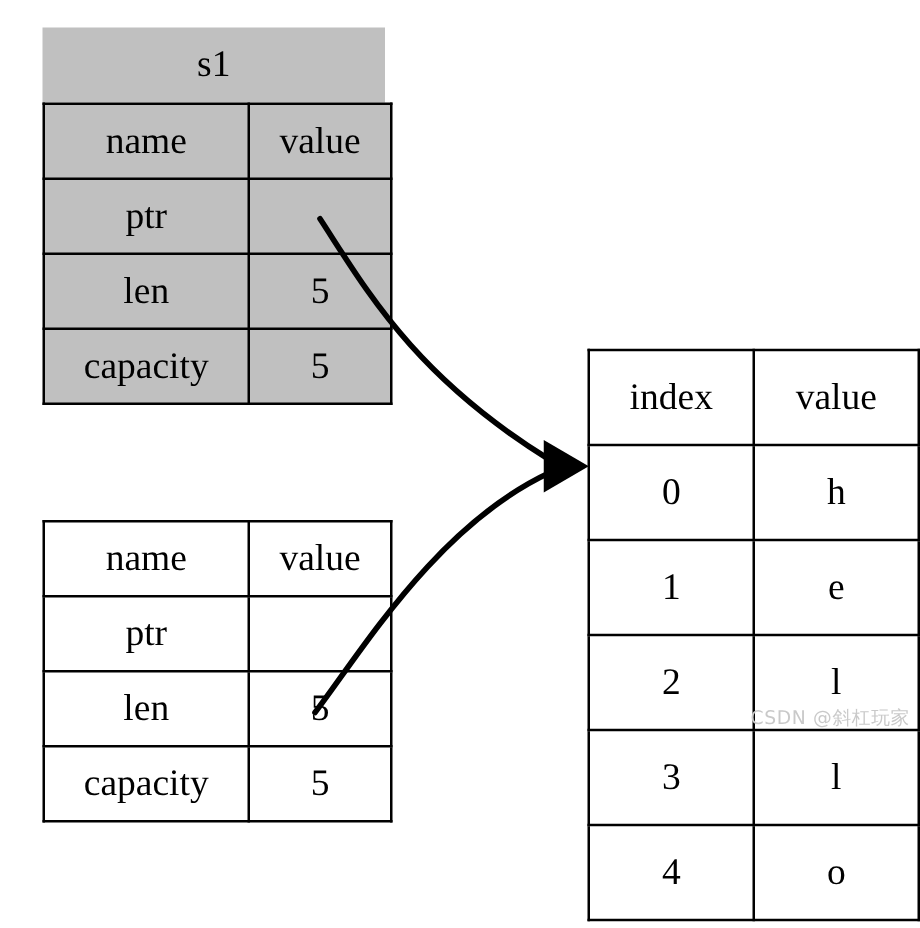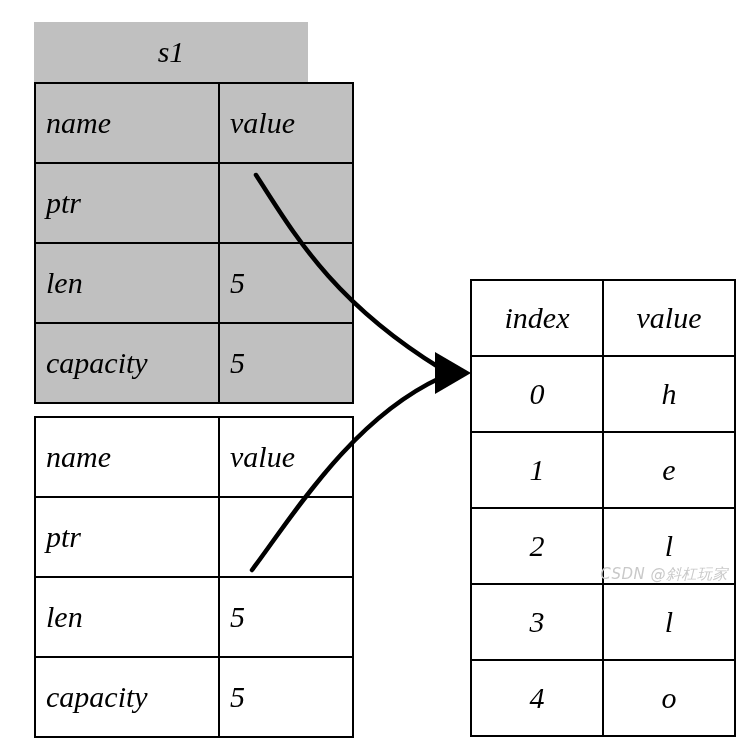--- a/index.html
+++ b/index.html
@@ -14,21 +14,20 @@
     overflow: hidden;
     font-family: "Liberation Serif", "DejaVu Serif", serif;
     color: #000000;
   }
 
   #canvas {
     position: absolute;
     left: 0; top: 0;
     width: 736px;
     height: 602px;
-    font-style: italic;
   }
 
   
   .struct-block {
     position: absolute;
   }
 
   .struct-title {
     text-align: center;
     font-size: 30px;
@@ -41,23 +40,24 @@
   }
 
   table.struct {
     border-collapse: collapse;
     table-layout: fixed;
     width: 100%;
   }
   table.struct td {
     border: 2px solid #000000;
     height: 58px;
+    text-align: center;
     vertical-align: middle;
     font-size: 30px;
-    padding: 10px;
+    padding: 0;
   }
   .struct-block.shaded table.struct td {
     background: #c0c0c0;
   }
   .struct-block.plain table.struct td {
     background: #ffffff;
   }
   td.col-name { width: 162px; }
   td.col-value { width: 112px; }
 

